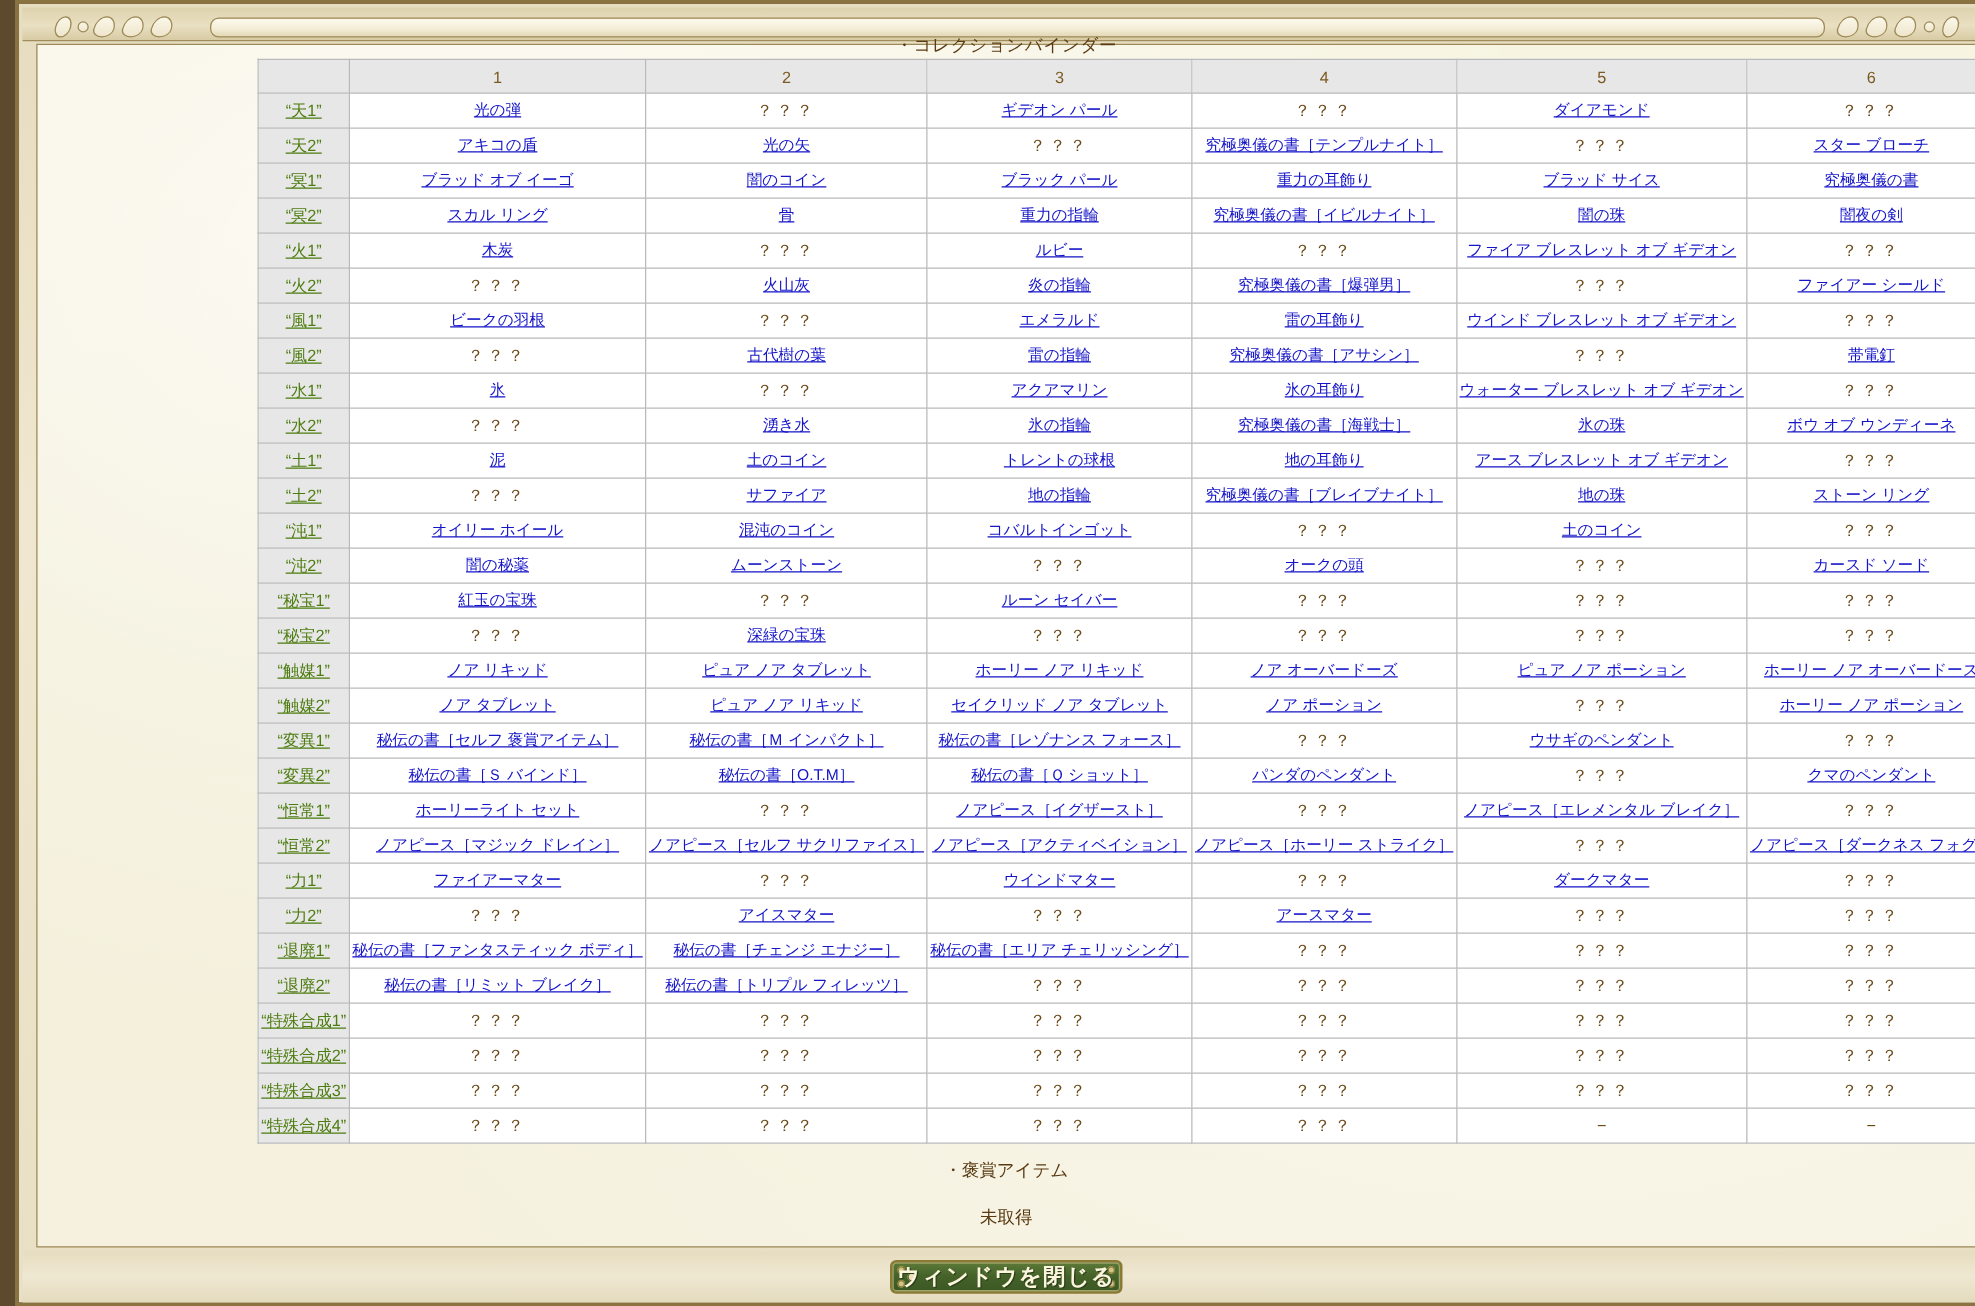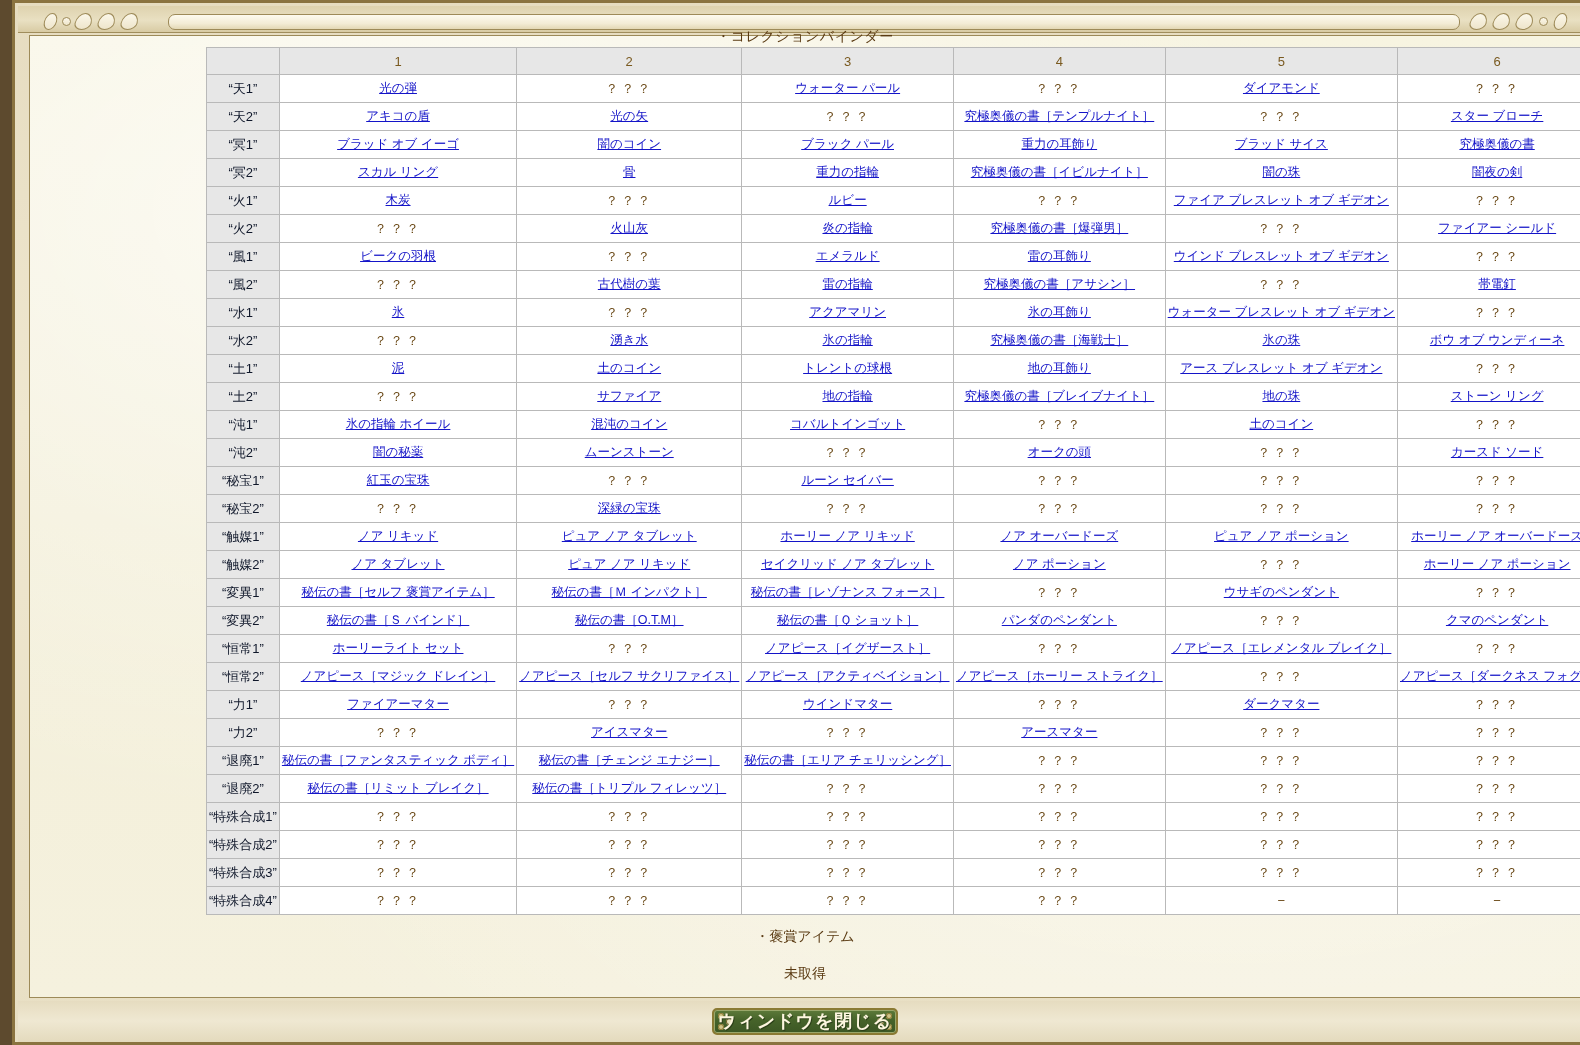--- a/index.html
+++ b/index.html
@@ -109,23 +109,24 @@
   #binder-table thead th {
     background: #e7e7e7;
     color: #7a5a20;
     font-size: 13px;
     height: 26px;
   }
   th.corner-cell { width: 78px; }
   th.col-head    { width: 185px; }
   td.row-label {
     background: #e7e7e7;
-    color: #0f172a;
+    color: #4d7c0f;
     font-size: 13px;
     width: 78px;
+    text-decoration: underline;
   }
   td.cell { width: 185px; }
   .item-link {
     color: #1414c8;
     text-decoration: underline;
     cursor: pointer;
     font-size: 12.5px;
   }
   .unknown {
     color: #6b4a18;
@@ -237,21 +238,21 @@
           <th class="col-head">4</th>
           <th class="col-head">5</th>
           <th class="col-head">6</th>
         </tr>
     </thead>
     <tbody>
         <tr>
           <td class="row-label">“天1”</td>
           <td class="cell"><span class="item-link">光の弾</span></td>
           <td class="cell"><span class="unknown">？？？</span></td>
-          <td class="cell"><span class="item-link">ウォーター パール</span></td>
+          <td class="cell"><span class="item-link">ギデオン パール</span></td>
           <td class="cell"><span class="unknown">？？？</span></td>
           <td class="cell"><span class="item-link">ダイアモンド</span></td>
           <td class="cell"><span class="unknown">？？？</span></td>
         </tr>
         <tr>
           <td class="row-label">“天2”</td>
           <td class="cell"><span class="item-link">アキコの盾</span></td>
           <td class="cell"><span class="item-link">光の矢</span></td>
           <td class="cell"><span class="unknown">？？？</span></td>
           <td class="cell"><span class="item-link">究極奥儀の書［テンプルナイト］</span></td>
@@ -343,21 +344,21 @@
           <td class="row-label">“土2”</td>
           <td class="cell"><span class="unknown">？？？</span></td>
           <td class="cell"><span class="item-link">サファイア</span></td>
           <td class="cell"><span class="item-link">地の指輪</span></td>
           <td class="cell"><span class="item-link">究極奥儀の書［ブレイブナイト］</span></td>
           <td class="cell"><span class="item-link">地の珠</span></td>
           <td class="cell"><span class="item-link">ストーン リング</span></td>
         </tr>
         <tr>
           <td class="row-label">“沌1”</td>
-          <td class="cell"><span class="item-link">氷の指輪 ホイール</span></td>
+          <td class="cell"><span class="item-link">オイリー ホイール</span></td>
           <td class="cell"><span class="item-link">混沌のコイン</span></td>
           <td class="cell"><span class="item-link">コバルトインゴット</span></td>
           <td class="cell"><span class="unknown">？？？</span></td>
           <td class="cell"><span class="item-link">土のコイン</span></td>
           <td class="cell"><span class="unknown">？？？</span></td>
         </tr>
         <tr>
           <td class="row-label">“沌2”</td>
           <td class="cell"><span class="item-link">闇の秘薬</span></td>
           <td class="cell"><span class="item-link">ムーンストーン</span></td>

